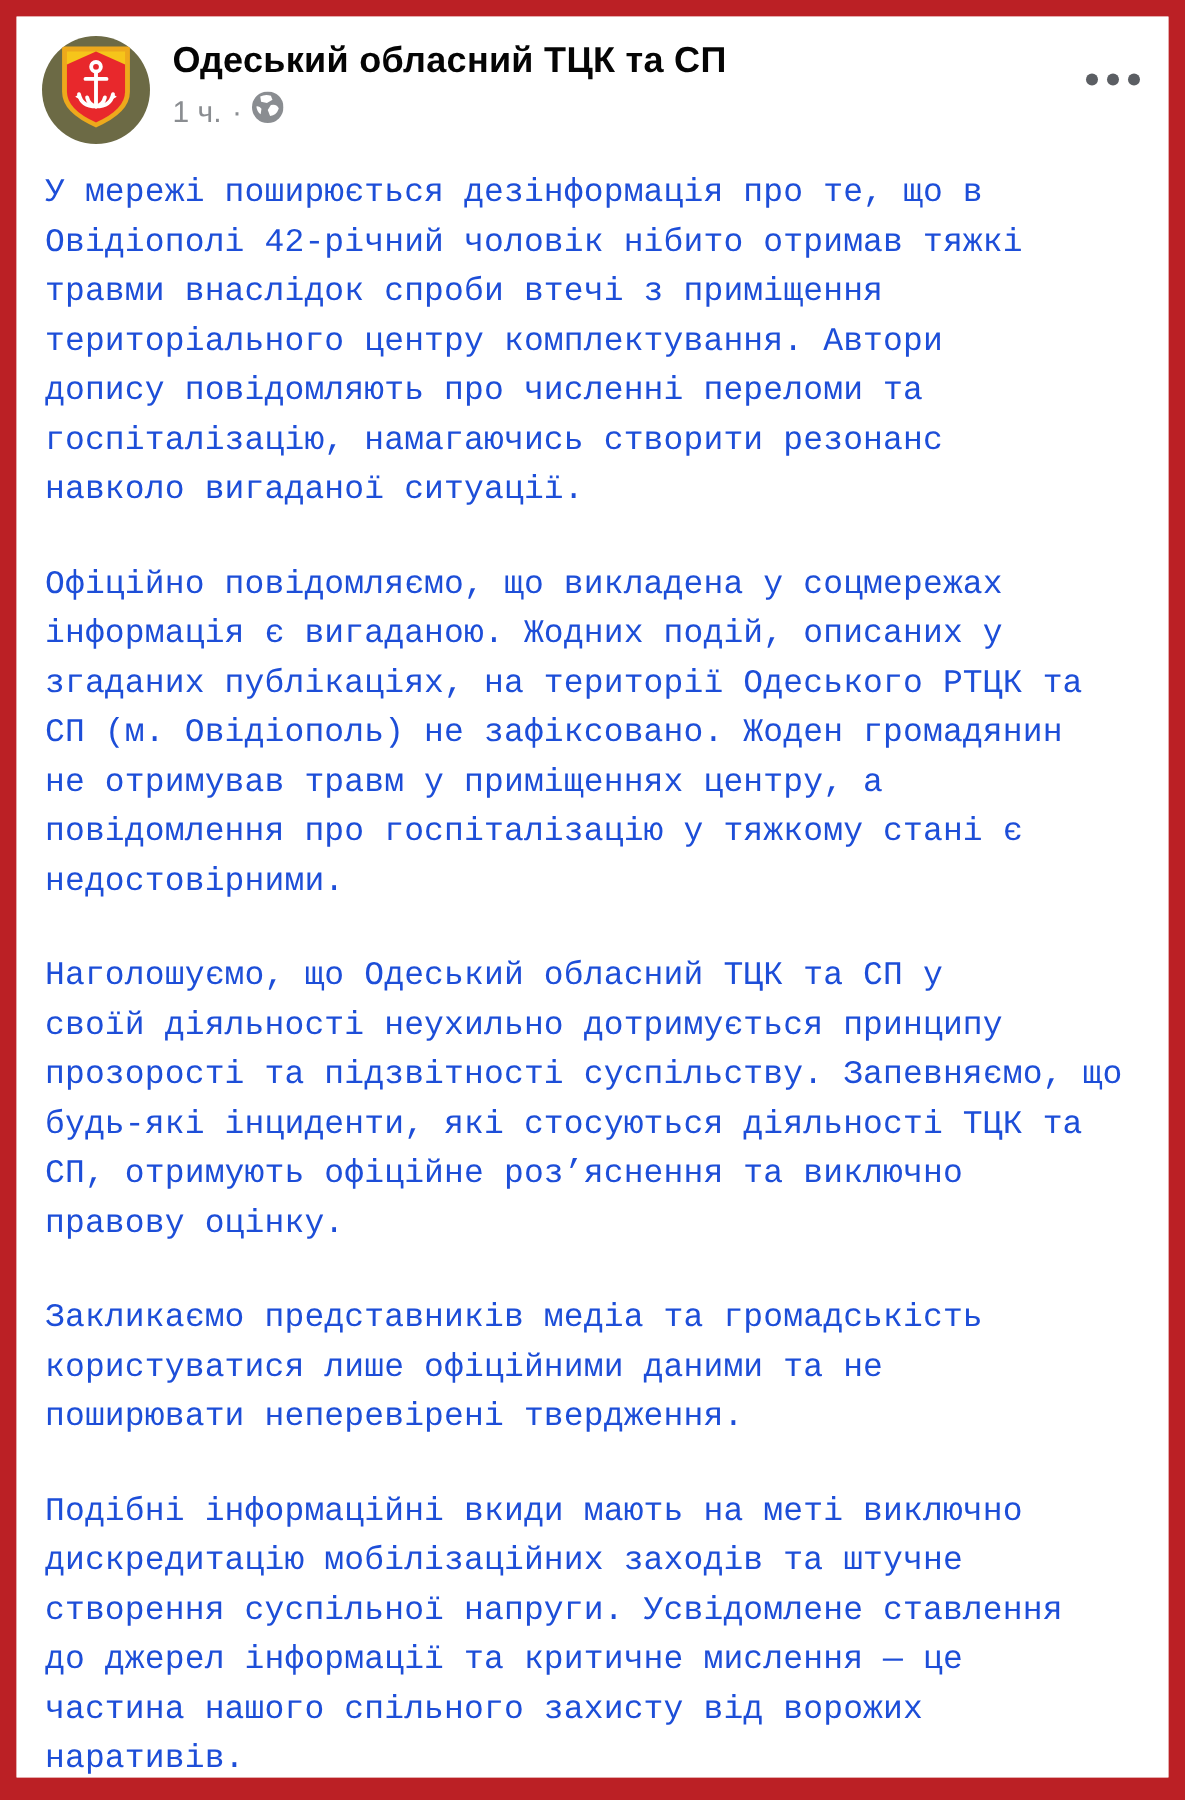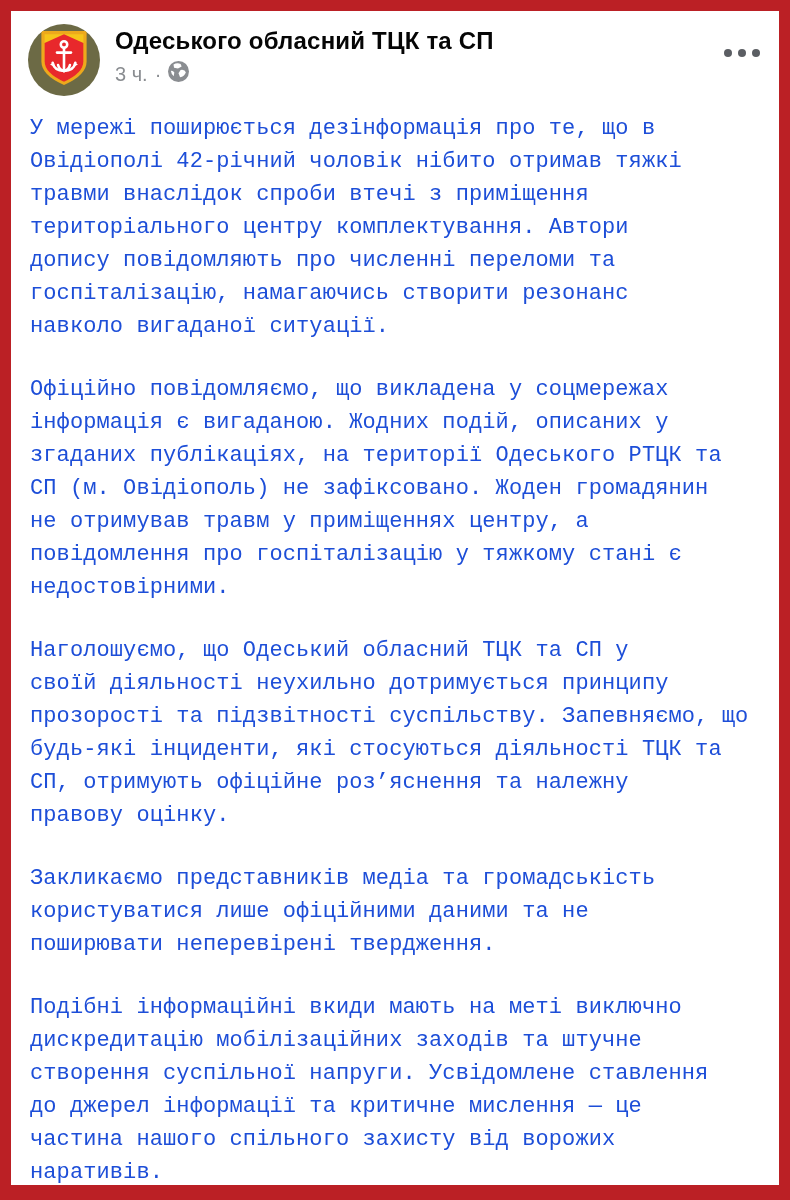--- a/index.html
+++ b/index.html
@@ -100,23 +100,23 @@
           </g>
           <g fill="#ffffff">
             <path d="M11.5,30.5 l-2.4,1.6 l3.6,2 Z"></path>
             <path d="M32.5,30.5 l2.4,1.6 l-3.6,2 Z"></path>
           </g>
         </svg>
       </span>
     </div>
 
     <div class="header-text">
-      <div class="page-name">Одеського обласний ТЦК та СП</div>
+      <div class="page-name">Одеський обласний ТЦК та СП</div>
       <div class="meta">
-        <span>3 ч.</span>
+        <span>1 ч.</span>
         <span>·</span>
         <span class="globe">
           <svg width="21" height="21" viewBox="0 0 16 16" aria-hidden="true">
             <circle cx="8" cy="8" r="8" fill="#8a8d91"></circle>
             <path d="M4.2,2.6 Q6.8,1.2 9.6,2.2 L10.4,4.2 L7.6,5.8 L4.6,5.2 Z" fill="#ffffff"></path>
             <path d="M9.6,6.8 Q12.8,6.2 13.6,8.6 Q12.4,12.2 9.2,12.4 L8,9.4 Z" fill="#ffffff"></path>
             <path d="M2.2,7.6 Q3.8,7.2 4.8,8.8 L4.4,11.6 Q2.6,10.4 2.2,7.6 Z" fill="#ffffff"></path>
           </svg>
         </span>
       </div>
@@ -142,21 +142,21 @@
 інформація є вигаданою. Жодних подій, описаних у
 згаданих публікаціях, на території Одеського РТЦК та
 СП (м. Овідіополь) не зафіксовано. Жоден громадянин
 не отримував травм у приміщеннях центру, а
 повідомлення про госпіталізацію у тяжкому стані є
 недостовірними.</p>
     <p>Наголошуємо, що Одеський обласний ТЦК та СП у
 своїй діяльності неухильно дотримується принципу
 прозорості та підзвітності суспільству. Запевняємо, що
 будь-які інциденти, які стосуються діяльності ТЦК та
-СП, отримують офіційне роз’яснення та належну
+СП, отримують офіційне роз’яснення та виключно
 правову оцінку.</p>
     <p>Закликаємо представників медіа та громадськість
 користуватися лише офіційними даними та не
 поширювати неперевірені твердження.</p>
     <p>Подібні інформаційні вкиди мають на меті виключно
 дискредитацію мобілізаційних заходів та штучне
 створення суспільної напруги. Усвідомлене ставлення
 до джерел інформації та критичне мислення — це
 частина нашого спільного захисту від ворожих
 наративів.</p>

